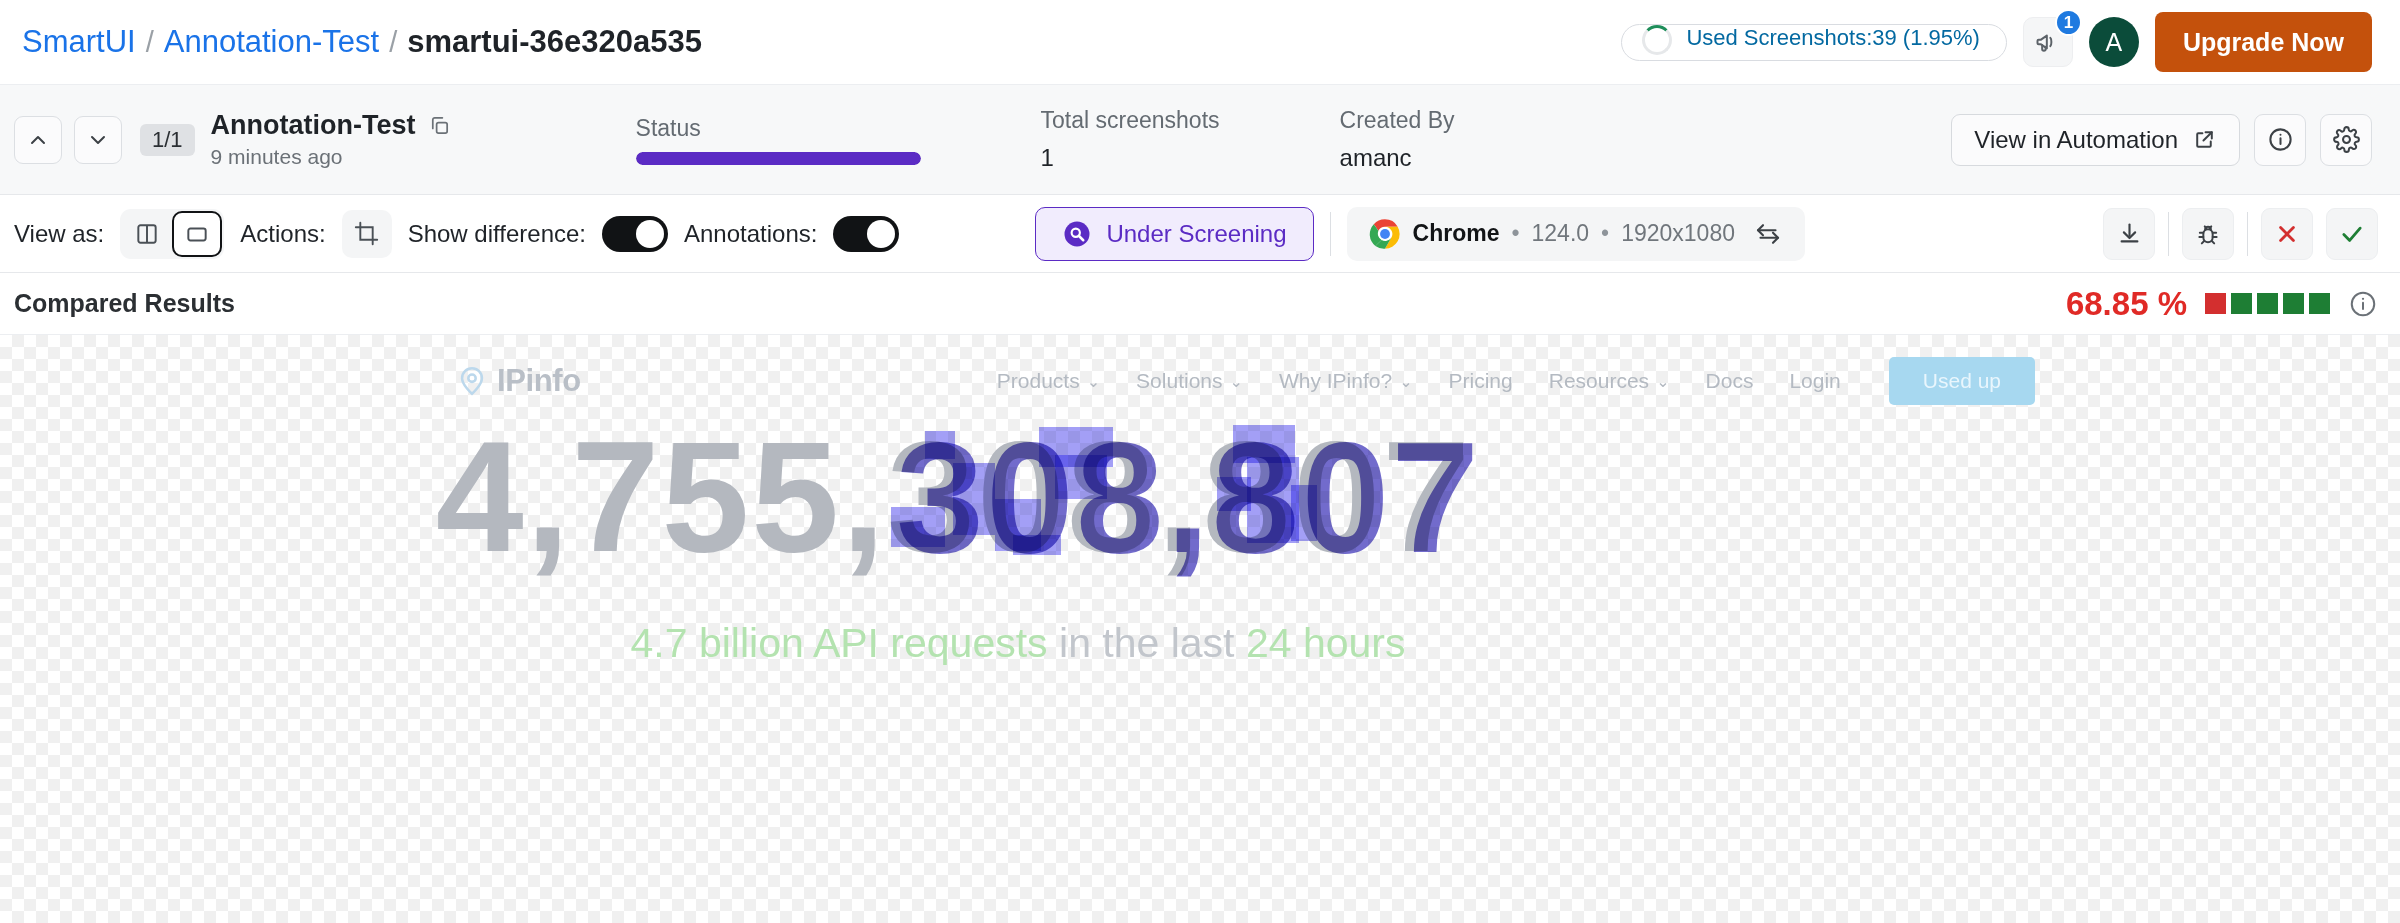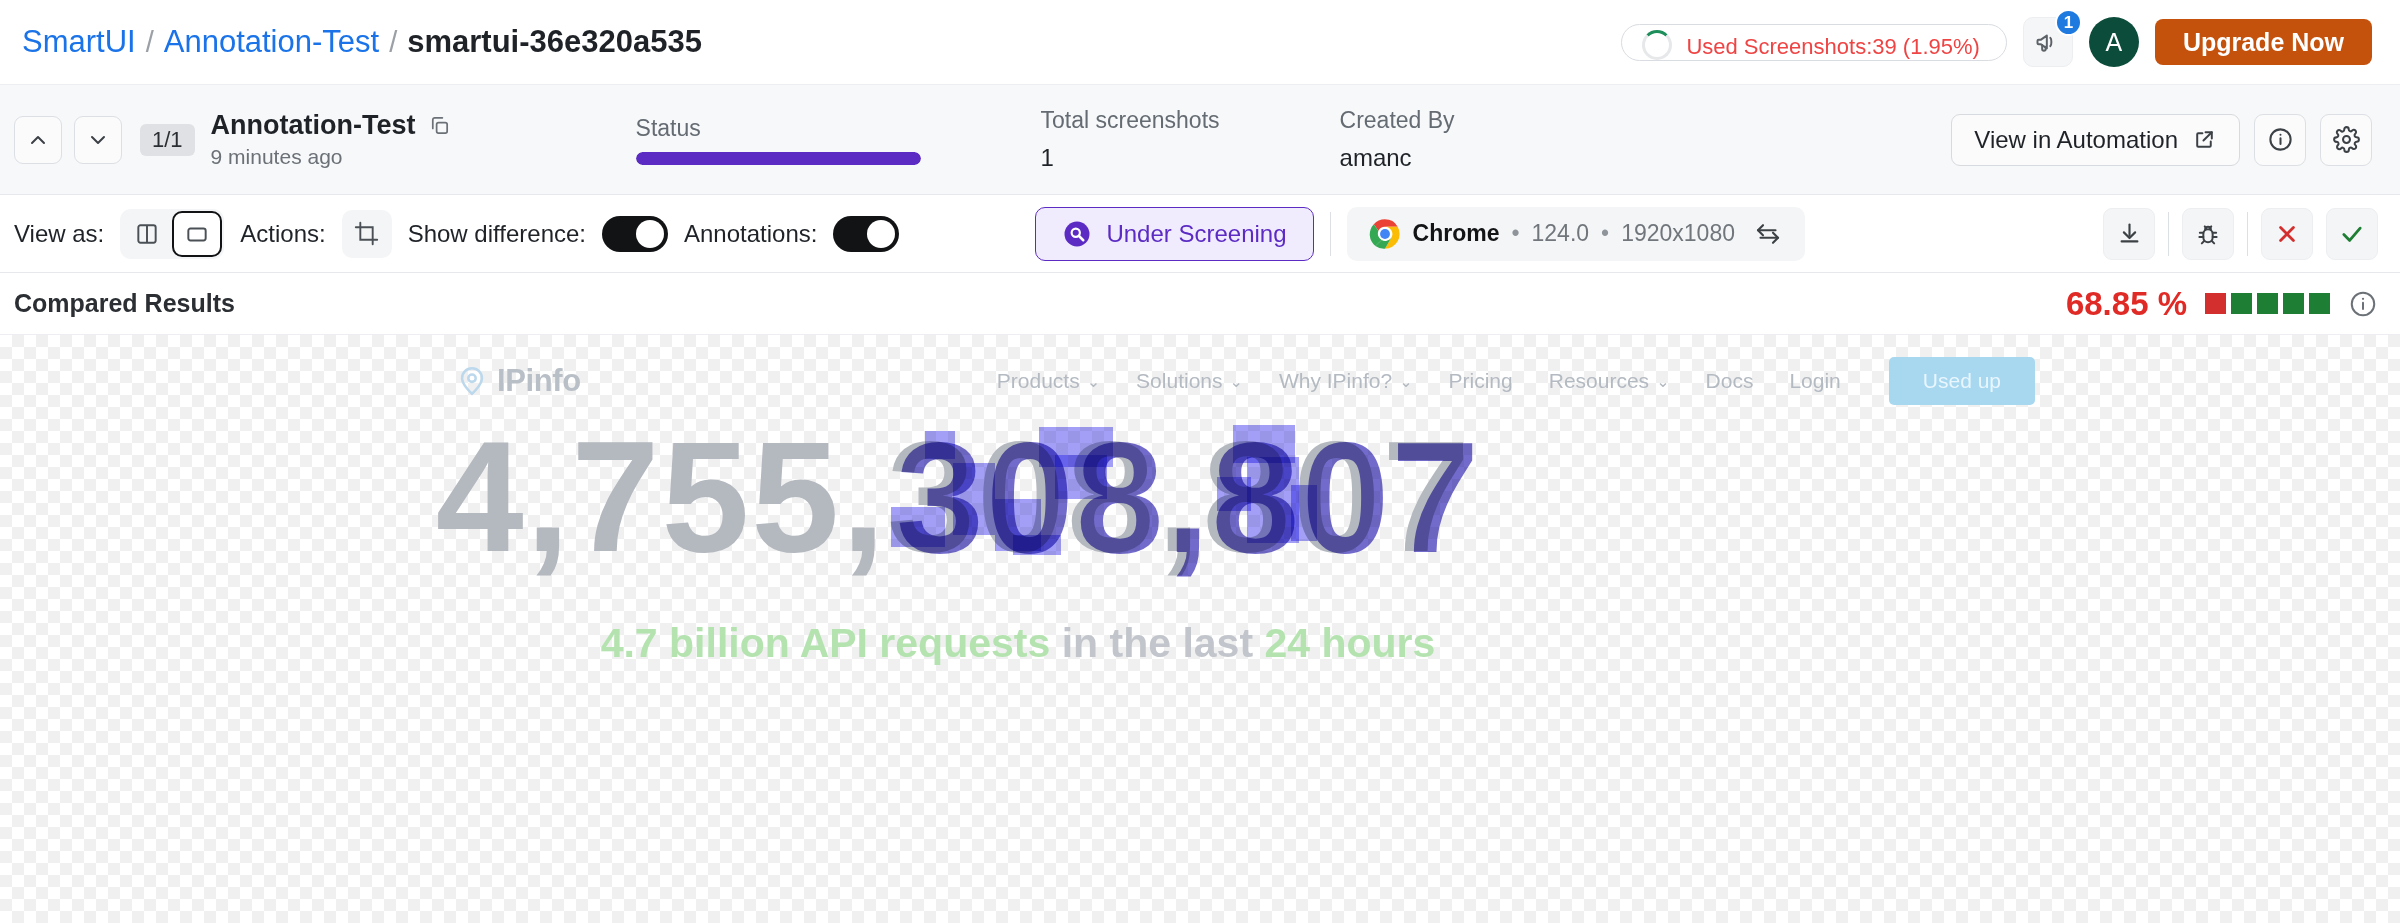--- a/index.html
+++ b/index.html
@@ -21,24 +21,24 @@
     border-bottom: 1px solid #eceef1;
   }
   .crumbs { display: flex; align-items: baseline; gap: 10px; font-size: 31px; }
   .crumb-link { color: #1a73e8; font-weight: 500; cursor: pointer; }
   .crumb-sep { color: #9aa0a6; font-size: 29px; font-weight: 300; }
   .crumb-current { color: #1f2328; font-weight: 700; font-size: 31px; }
 
   .header-right { margin-left: auto; display: flex; align-items: center; gap: 16px; }
 
   .usage-pill {
-    height: 37px; display: flex; align-items: flex-end; gap: 14px;
+    height: 37px; display: flex; align-items: flex-start; gap: 14px;
     border: 1px solid #d9dce1; border-radius: 27px;
     padding: 0 26px 0 20px; background: #fff;
-    font-size: 22px; color: #ef4444; font-weight: 500; white-space: nowrap;
+    font-size: 22px; color: #0369a1; font-weight: 500; white-space: nowrap;
   }
   .usage-ring {
     width: 30px; height: 30px; border-radius: 50%;
     border: 3px solid #e6e8ea; border-top-color: #1e8e5a;
     flex: 0 0 30px;
   }
 
   .icon-btn-sq {
     position: relative;
     width: 50px; height: 50px; border-radius: 10px;
@@ -54,21 +54,21 @@
     display: flex; align-items: center; justify-content: center;
     border: 2px solid #fff;
   }
   .avatar {
     width: 50px; height: 50px; border-radius: 50%;
     background: #0b4c3a; color: #ffffff;
     display: flex; align-items: center; justify-content: center;
     font-size: 25px; font-weight: 500; cursor: pointer;
   }
   .upgrade-btn {
-    height: 46px; padding: 0 28px; border: none; border-radius: 8px;
+    height: 60px; padding: 0 28px; border: none; border-radius: 8px;
     background: #c4510c; color: #fff; font-size: 25px; font-weight: 600;
     font-family: inherit; cursor: pointer; white-space: nowrap;
   }
 
   
   .metabar {
     height: 110px; flex: 0 0 110px;
     background: #f7f8f9;
     border-bottom: 1px solid #e6e8eb;
     display: flex; align-items: center;
@@ -210,21 +210,21 @@
     color: #3b32b8; opacity: .72;
     mix-blend-mode: multiply;
   }
   .diff-blk {
     position: absolute; z-index: 3; mix-blend-mode: multiply;
     background: #6a63f0; opacity: .62;
   }
 
   .hero-sub {
     position: absolute; left: 0; top: 285px; width: 2036px;
-    text-align: center; font-size: 41px; font-weight: 700;
+    text-align: center; font-size: 41px; font-weight: 400;
     white-space: nowrap;
   }
   .sub-green { color: #b4e3b0; }
   .sub-grey { color: #c2c6cc; }
 </style>
 </head>
 <body>
 
 <div class="app">
 

